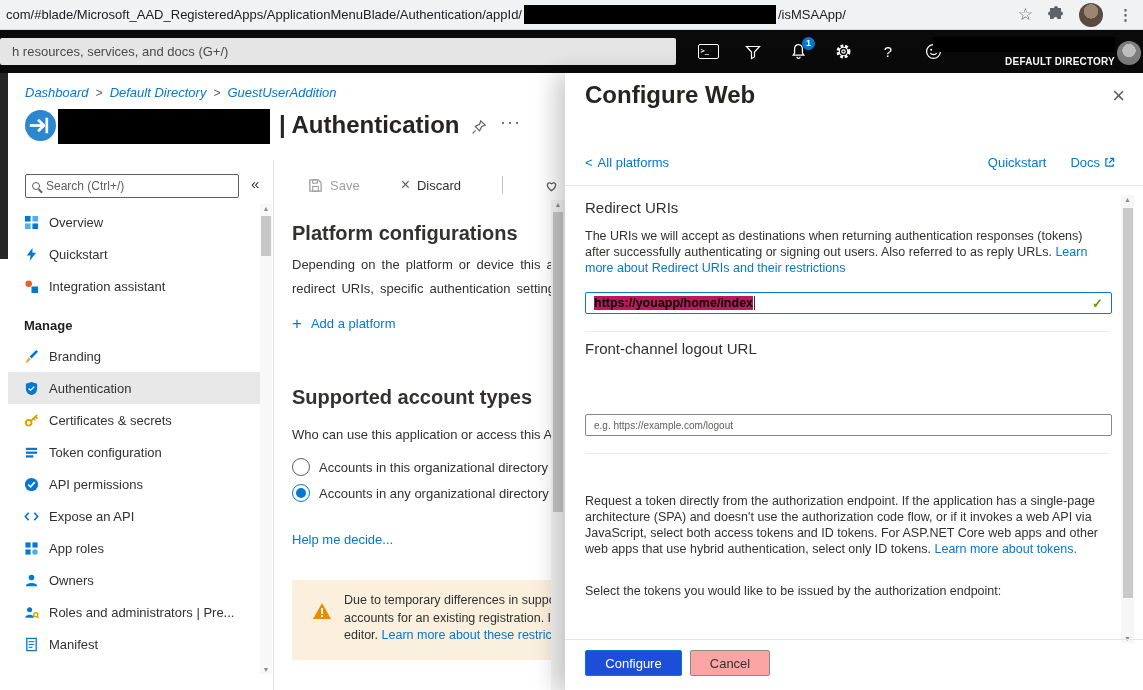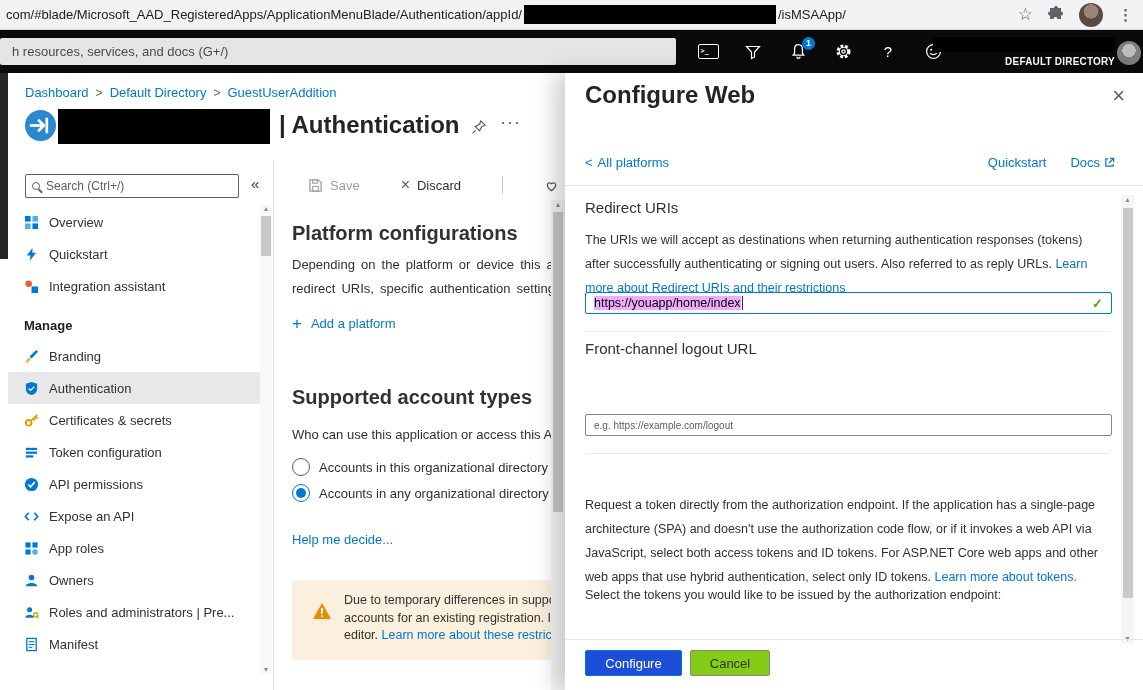--- a/index.html
+++ b/index.html
@@ -38,21 +38,21 @@
   .redact-account { position:absolute; right:28px; top:7px; width:182px; height:15px; }
   .directory-label { position:absolute; right:28px; top:26px; font-size:10px;
     font-weight:bold; color:#fff; letter-spacing:.2px; }
   .avatar-top { position:absolute; right:2px; top:11px; width:24px; height:24px;
     border-radius:50%; background:radial-gradient(circle at 50% 40%, #bdbdbd 0 35%, #7d7d7d 36% 100%);
     cursor:pointer; }
 
   .left-strip { position:absolute; left:0; top:73px; width:8px; height:186px; background:#262626; }
 
   
-  .breadcrumb { position:absolute; left:25px; top:85px; font-size:13px; white-space:nowrap; }
+  .breadcrumb { position:absolute; left:25px; top:85px; font-size:13px; white-space:nowrap;font-style:italic; }
   .breadcrumb a { color:#0078d4; }
   .breadcrumb .sep { color:#605e5c; margin:0 7px; font-size:12px; }
   .app-logo { position:absolute; left:25px; top:110px; }
   .redact-appname { position:absolute; left:58px; top:109px; width:212px; height:35px; }
   .page-title { position:absolute; left:279px; top:111px; font-size:24px; font-weight:600;
     color:#252423; white-space:nowrap; }
   .pin-wrap { position:absolute; left:471px; top:119px; cursor:pointer; }
   .hdr-dots { position:absolute; left:500px; top:112px; font-size:18px; color:#605e5c;
     letter-spacing:1px; cursor:pointer; }
 
@@ -122,39 +122,39 @@
   .p-close { position:absolute; right:18px; top:10px; font-size:22px; color:#605e5c; cursor:pointer; }
   .p-title { position:absolute; left:20px; top:8px; font-size:24px; font-weight:600; color:#252423; }
   .p-nav { position:absolute; left:20px; right:28px; top:82px; display:flex; align-items:center; font-size:13px; }
   .p-nav a { color:#0078d4; }
   .back { display:flex; align-items:center; gap:5px; }
   .right-links { margin-left:auto; display:flex; align-items:center; gap:24px; }
   .docs { display:flex; align-items:center; gap:4px; }
   .p-div { position:absolute; left:0; right:0; height:1px; background:#e6e6e6; }
   .p-subdiv { position:absolute; left:20px; width:524px; height:1px; background:#ececec; }
   .sec-title { position:absolute; left:20px; font-size:15px; color:#323130; white-space:nowrap; }
-  .p-desc { position:absolute; left:20px; width:525px; font-size:12.5px; line-height:24px; color:#323130; }
+  .p-desc { position:absolute; left:20px; width:525px; font-size:12.5px; line-height:16px; color:#323130; }
   .p-desc a { color:#0078d4; }
   .uri-input { position:absolute; left:20px; top:219px; width:527px; height:22px;
     border:1px solid #0078d4; border-radius:2px; background:#fff; display:flex;
     align-items:center; padding:0 8px; cursor:text; }
-  .uri-text { font-size:12.5px; background:#f0abfc; color:#000; white-space:nowrap; }
+  .uri-text { font-size:12.5px; background:#be185d; color:#000; white-space:nowrap;font-weight:bold; }
   .caret { width:1px; height:14px; background:#323130; margin-left:1px; }
   .valid-check { margin-left:auto; color:#57a300; font-size:13px; font-weight:bold; }
   .logout-input { position:absolute; left:20px; top:341px; width:527px; height:22px;
     border:1px solid #8a8886; border-radius:2px; padding:0 8px; font-size:10px;
     color:#323130; font-family:inherit; outline:none; background:#fff; }
   .logout-input::placeholder { color:#605e5c; }
   .p-scroll { position:absolute; right:9px; top:122px; width:13px; height:448px; background:#f6f6f6; }
   .p-scroll .up { top:1px; } .p-scroll .down { bottom:1px; }
   .p-thumb { position:absolute; left:1.5px; top:13px; width:10px; height:390px; background:#c9c9c9; cursor:pointer; }
   .btn { position:absolute; top:577px; height:26px; font-size:13px; font-family:inherit;
     border-radius:2px; cursor:pointer; }
   .btn-configure { left:20px; width:97px; background:#1d4ed8; color:#fff; border:1px solid #0078d4; }
-  .btn-cancel { left:125px; width:80px; background:#84cc16; color:#323130; border:1px solid #8a8886; }
+  .btn-cancel { left:125px; width:80px; background:#fca5a5; color:#323130; border:1px solid #8a8886; }
 </style>
 </head>
 <body>
 
 <div class="browser-bar">
   <span class="url-text">
     <span>com/#blade/Microsoft_AAD_RegisteredApps/ApplicationMenuBlade/Authentication/appId/</span>
     <span class="redact redact-url"></span>
     <span>/isMSAApp/</span>
   </span>

